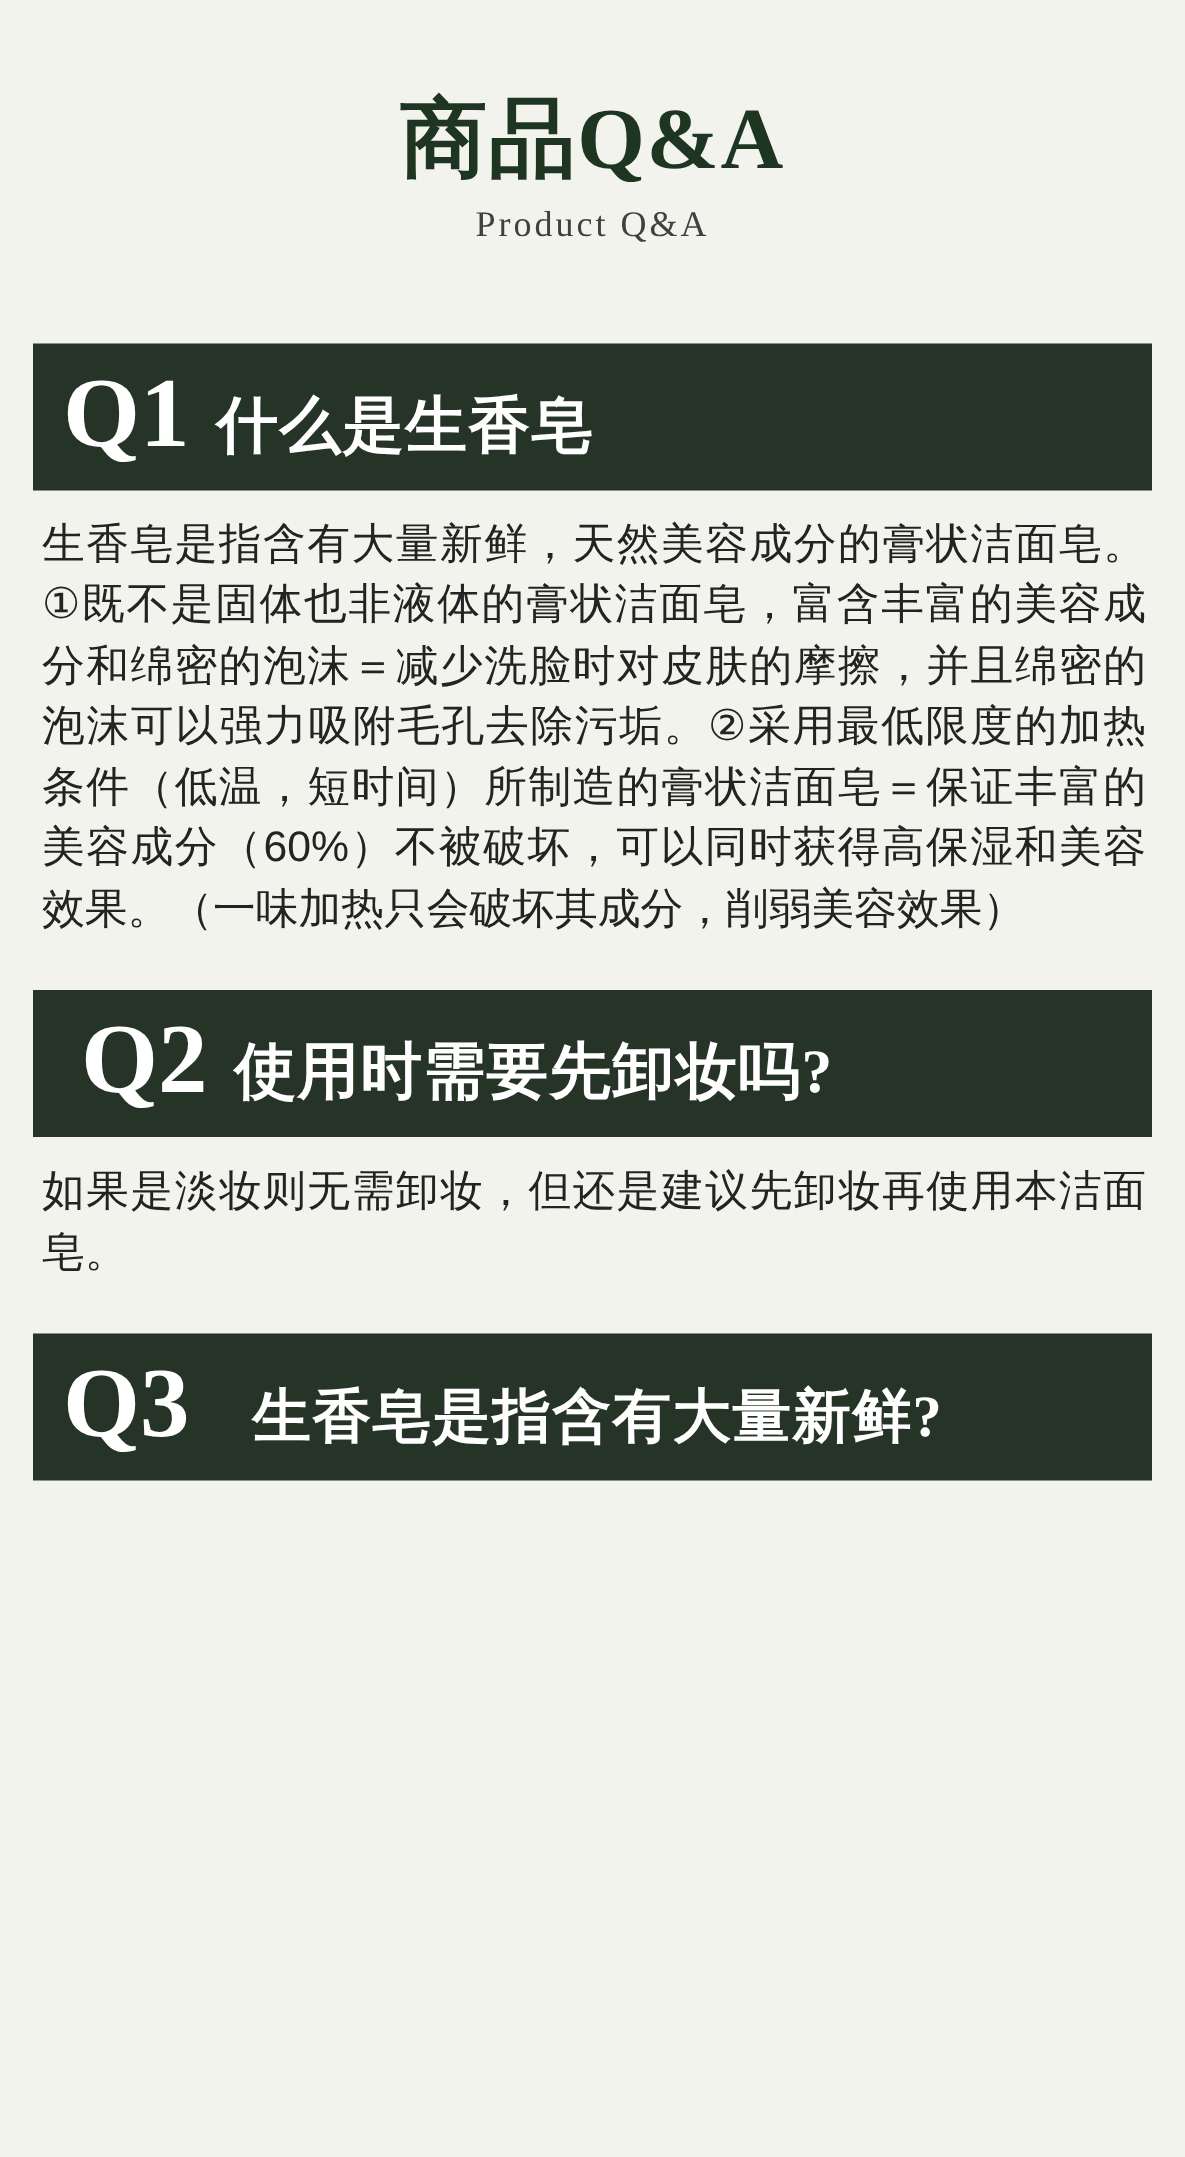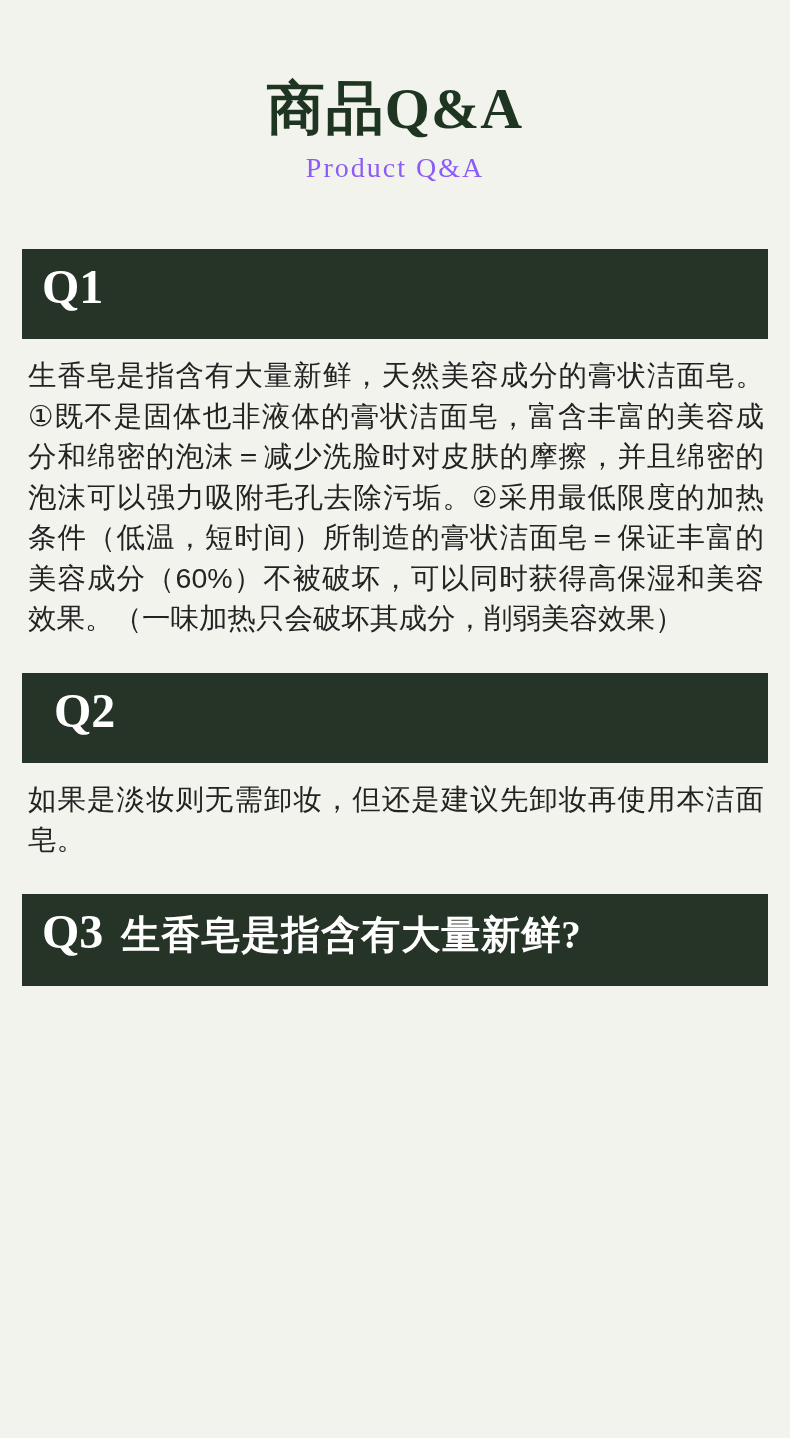--- a/index.html
+++ b/index.html
@@ -20,36 +20,36 @@
     height: 1438px;
     background: #f3f3ee;
     box-sizing: border-box;
     padding: 0 22px;
     overflow: hidden;
   }
 
   
   .header {
     text-align: center;
-    padding-top: 78px;
+    padding-top: 62px;
   }
   .header-title-cn {
     font-family: "Liberation Serif", "DejaVu Serif", serif;
     font-size: 58px;
     font-weight: 700;
     color: #1e3521;
     letter-spacing: 1px;
     line-height: 1.08;
     margin: 0;
   }
   .header-title-en {
     font-family: "Liberation Serif", "DejaVu Serif", serif;
-    font-size: 28px;
+    font-size: 24px;
     font-weight: 400;
-    color: #8b5cf6;
+    color: #404040;
     letter-spacing: 2px;
     margin: 12px 0 0 0;
     line-height: 1.1;
   }
 
   
   .qa-list {
     margin-top: 66px;
   }
   .qa-item {
@@ -59,21 +59,21 @@
     background: #263327;
     color: #ffffff;
     display: flex;
     align-items: baseline;
     padding: 14px 20px 18px 20px;
     box-sizing: border-box;
     min-height: 86px;
   }
   .qa-num {
     font-family: "Liberation Serif", "DejaVu Serif", serif;
-    font-size: 48px;
+    font-size: 66px;
     font-weight: 700;
     line-height: 1;
     letter-spacing: 0px;
     margin-right: 18px;
     white-space: nowrap;
   }
   .qa-q {
     font-family: "Liberation Serif", "DejaVu Serif", serif;
     font-size: 41px;
     font-weight: 700;
@@ -87,45 +87,47 @@
     color: #232323;
     padding: 16px 4px 0 6px;
     letter-spacing: 0px;
     text-align: justify;
     text-justify: inter-ideograph;
   }
 
   
   .qa-item.q1 .qa-bar { min-height: 90px; }
   .qa-item.q2 .qa-bar { min-height: 90px; padding-left: 32px; }
-  .qa-item.q3 .qa-bar { min-height: 92px; }
+  .qa-item.q3 .qa-bar { min-height: 92px; gap: 24px; }
   .qa-item.q3 .qa-q { font-size: 39px; }
 </style>
 </head>
 <body>
 
 <div class="page">
 
   <div class="header">
     <h1 class="header-title-cn">商品Q&amp;A</h1>
     <div class="header-title-en">Product Q&amp;A</div>
   </div>
 
   <div class="qa-list">
 
     <div class="qa-item q1">
       <div class="qa-bar">
         <span class="qa-num">Q1</span>
+        <span class="qa-q">什么是生香皂</span>
       </div>
       <div class="qa-answer">生香皂是指含有大量新鲜，天然美容成分的膏状洁面皂。①既不是固体也非液体的膏状洁面皂，富含丰富的美容成分和绵密的泡沫＝减少洗脸时对皮肤的摩擦，并且绵密的泡沫可以强力吸附毛孔去除污垢。②采用最低限度的加热条件（低温，短时间）所制造的膏状洁面皂＝保证丰富的美容成分（60%）不被破坏，可以同时获得高保湿和美容效果。（一味加热只会破坏其成分，削弱美容效果）</div>
     </div>
 
     <div class="qa-item q2">
       <div class="qa-bar">
         <span class="qa-num">Q2</span>
+        <span class="qa-q">使用时需要先卸妆吗?</span>
       </div>
       <div class="qa-answer">如果是淡妆则无需卸妆，但还是建议先卸妆再使用本洁面皂。</div>
     </div>
 
     <div class="qa-item q3">
       <div class="qa-bar">
         <span class="qa-num">Q3</span>
         <span class="qa-q">生香皂是指含有大量新鲜?</span>
       </div>
     </div>

